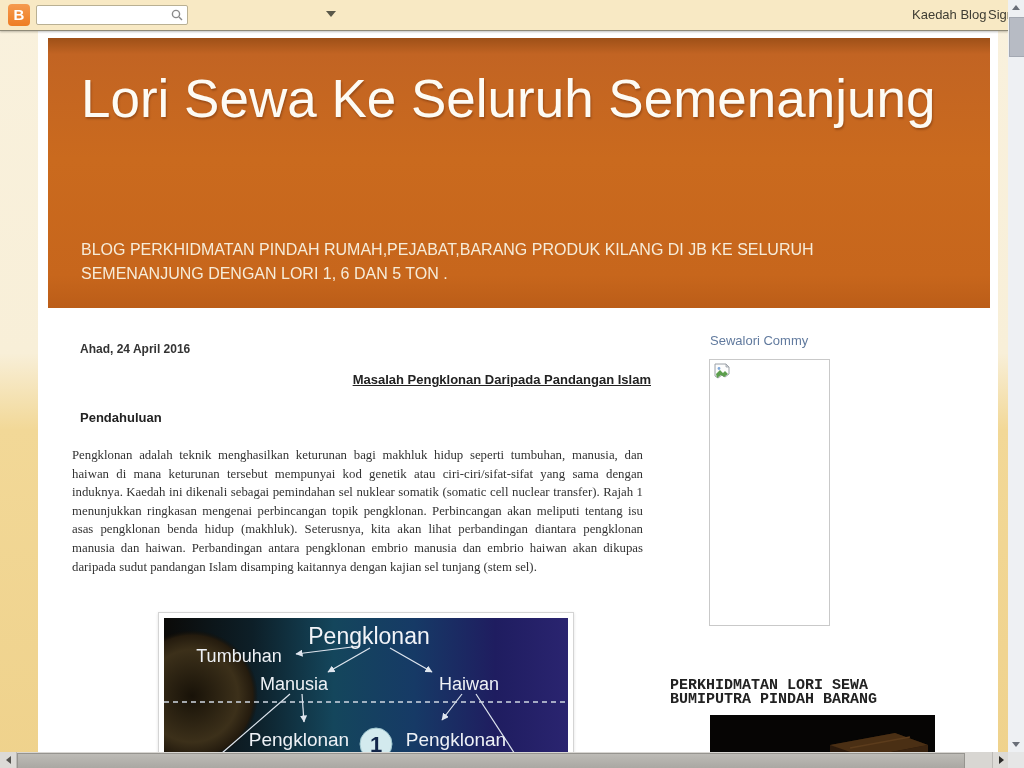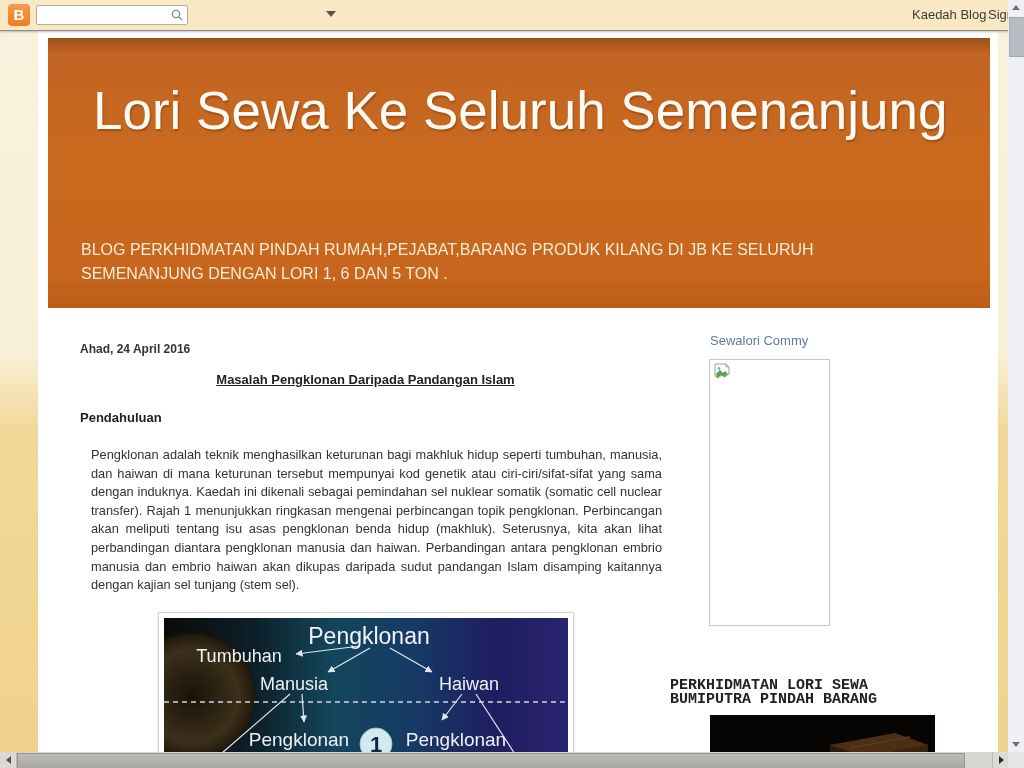--- a/index.html
+++ b/index.html
@@ -51,42 +51,42 @@
   .nav-signin{
     position:absolute;left:988px;top:7px;font-size:13px;color:#3f3d33;white-space:nowrap;
   }
   
   .blog-header{
     position:absolute;left:48px;top:38px;width:942px;height:270px;z-index:2;
     background:linear-gradient(180deg,#9e5018 0%,#c26423 6%,#ca6a1e 45%,#c7661c 88%,#bb5d18 100%);
   }
   .blog-title{
     position:absolute;left:33px;top:26px;width:860px;
-    color:#fdfbf4;font-size:53px;line-height:70px;font-weight:normal;margin:12px;
+    color:#fdfbf4;font-size:53px;line-height:70px;font-weight:normal;margin:0;
     text-shadow:1px 2px 2px rgba(60,20,0,.3);
   }
   .blog-description{
     position:absolute;left:33px;top:200px;width:810px;
     color:#f6ecd9;font-size:16px;line-height:24px;
   }
   
   .post-date{
     position:absolute;left:80px;top:342px;font-size:12px;font-weight:bold;color:#333;z-index:2;
   }
   .post-title{
-    position:absolute;left:80px;top:372px;width:571px;text-align:center;
+    position:absolute;left:80px;top:372px;width:571px;text-align:right;
     font-size:13px;font-weight:bold;color:#222;text-decoration:underline;z-index:2;
   }
   .post-heading{
     position:absolute;left:80px;top:410px;font-size:13px;font-weight:bold;color:#222;
     z-index:2;
   }
   .post-body{
-    position:absolute;left:91px;top:446px;width:571px;
-    font-size:12.8px;line-height:18.6px;color:#333;text-align:justify;z-index:2;
+    position:absolute;left:72px;top:446px;width:571px;
+    font-size:12.8px;line-height:18.6px;color:#333;text-align:justify;z-index:2;font-family:Liberation Serif, serif;
   }
   
   .figure-frame{
     position:absolute;left:158px;top:612px;width:404px;height:200px;z-index:2;
     background:#fff;border:1px solid #d4d4d4;padding:5px;box-shadow:0 1px 3px rgba(0,0,0,.12);
   }
   .figure-canvas{position:relative;width:404px;height:200px;overflow:hidden;}
   .figure-canvas svg{display:block}
   
   .sidebar-title-link{

